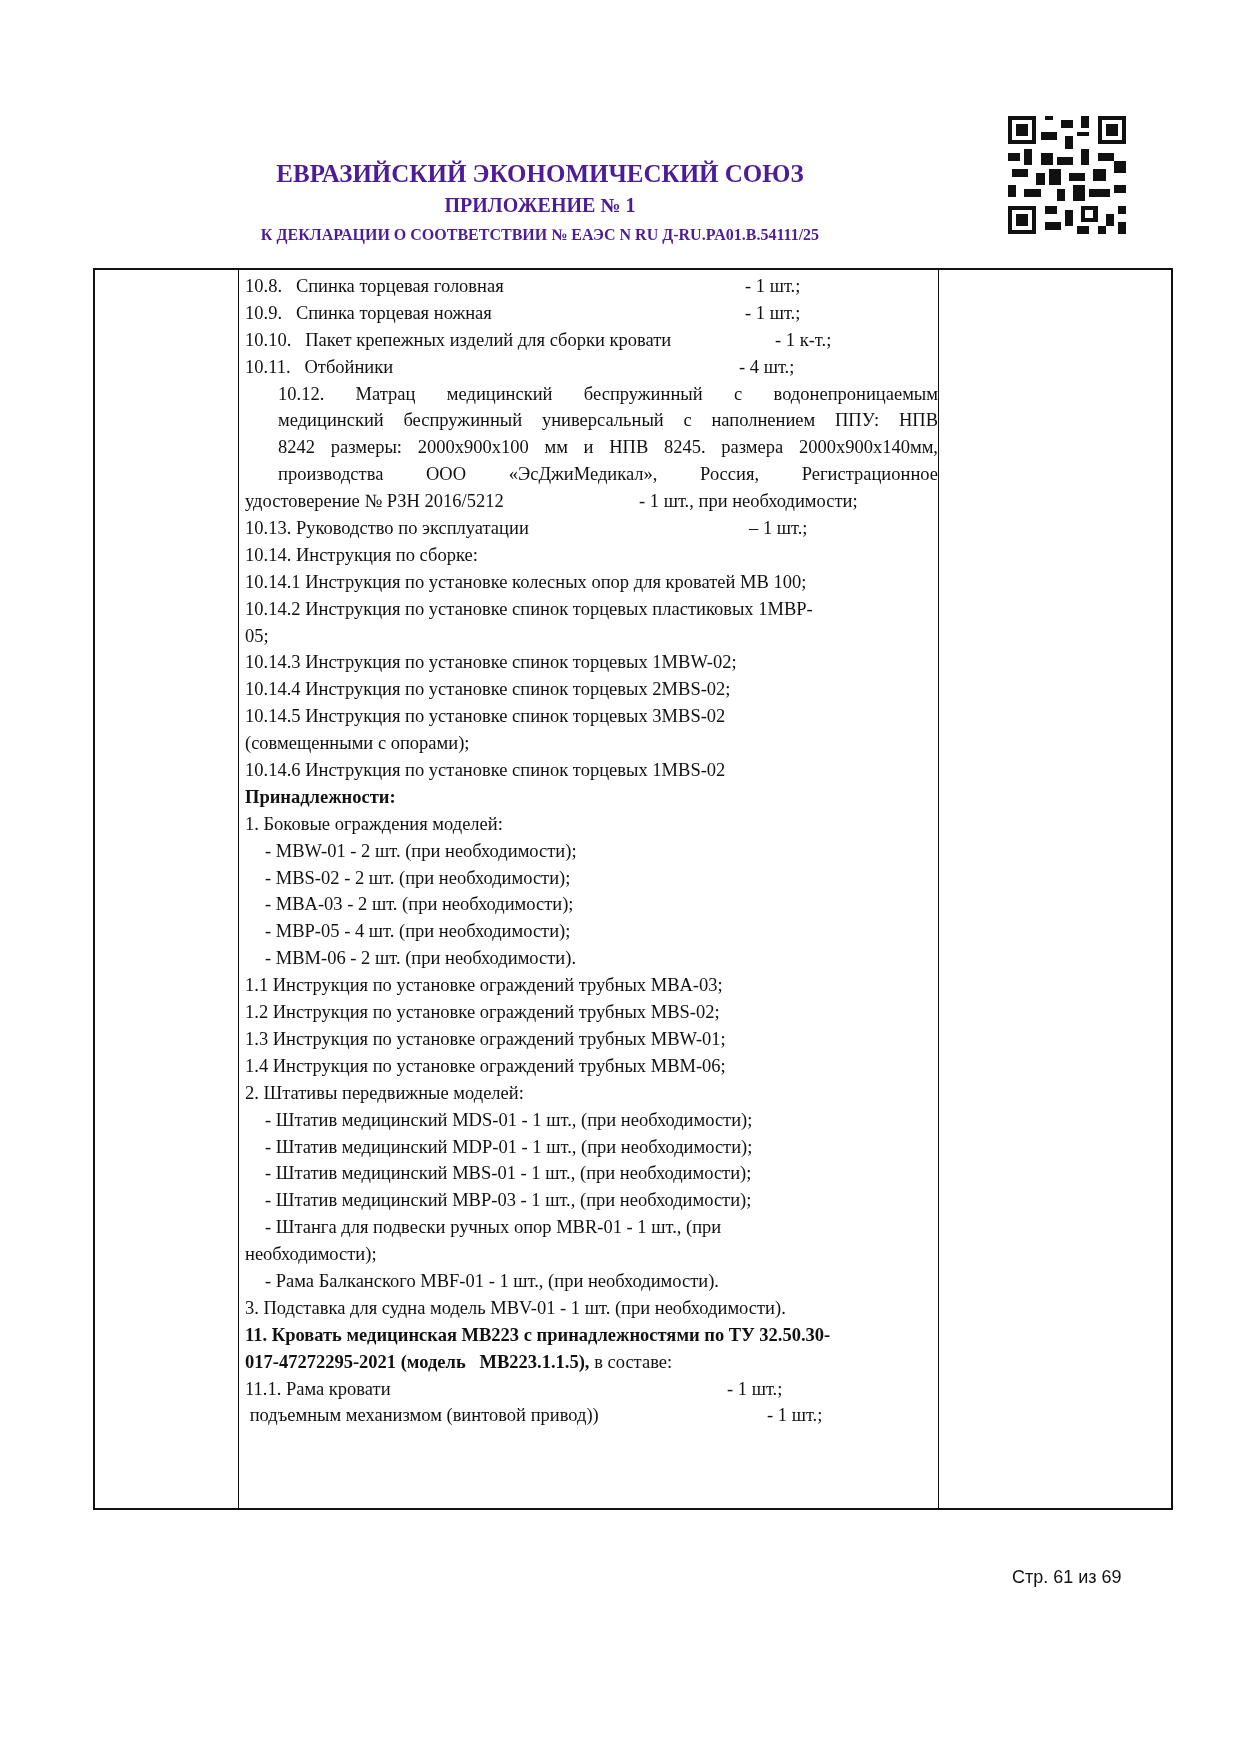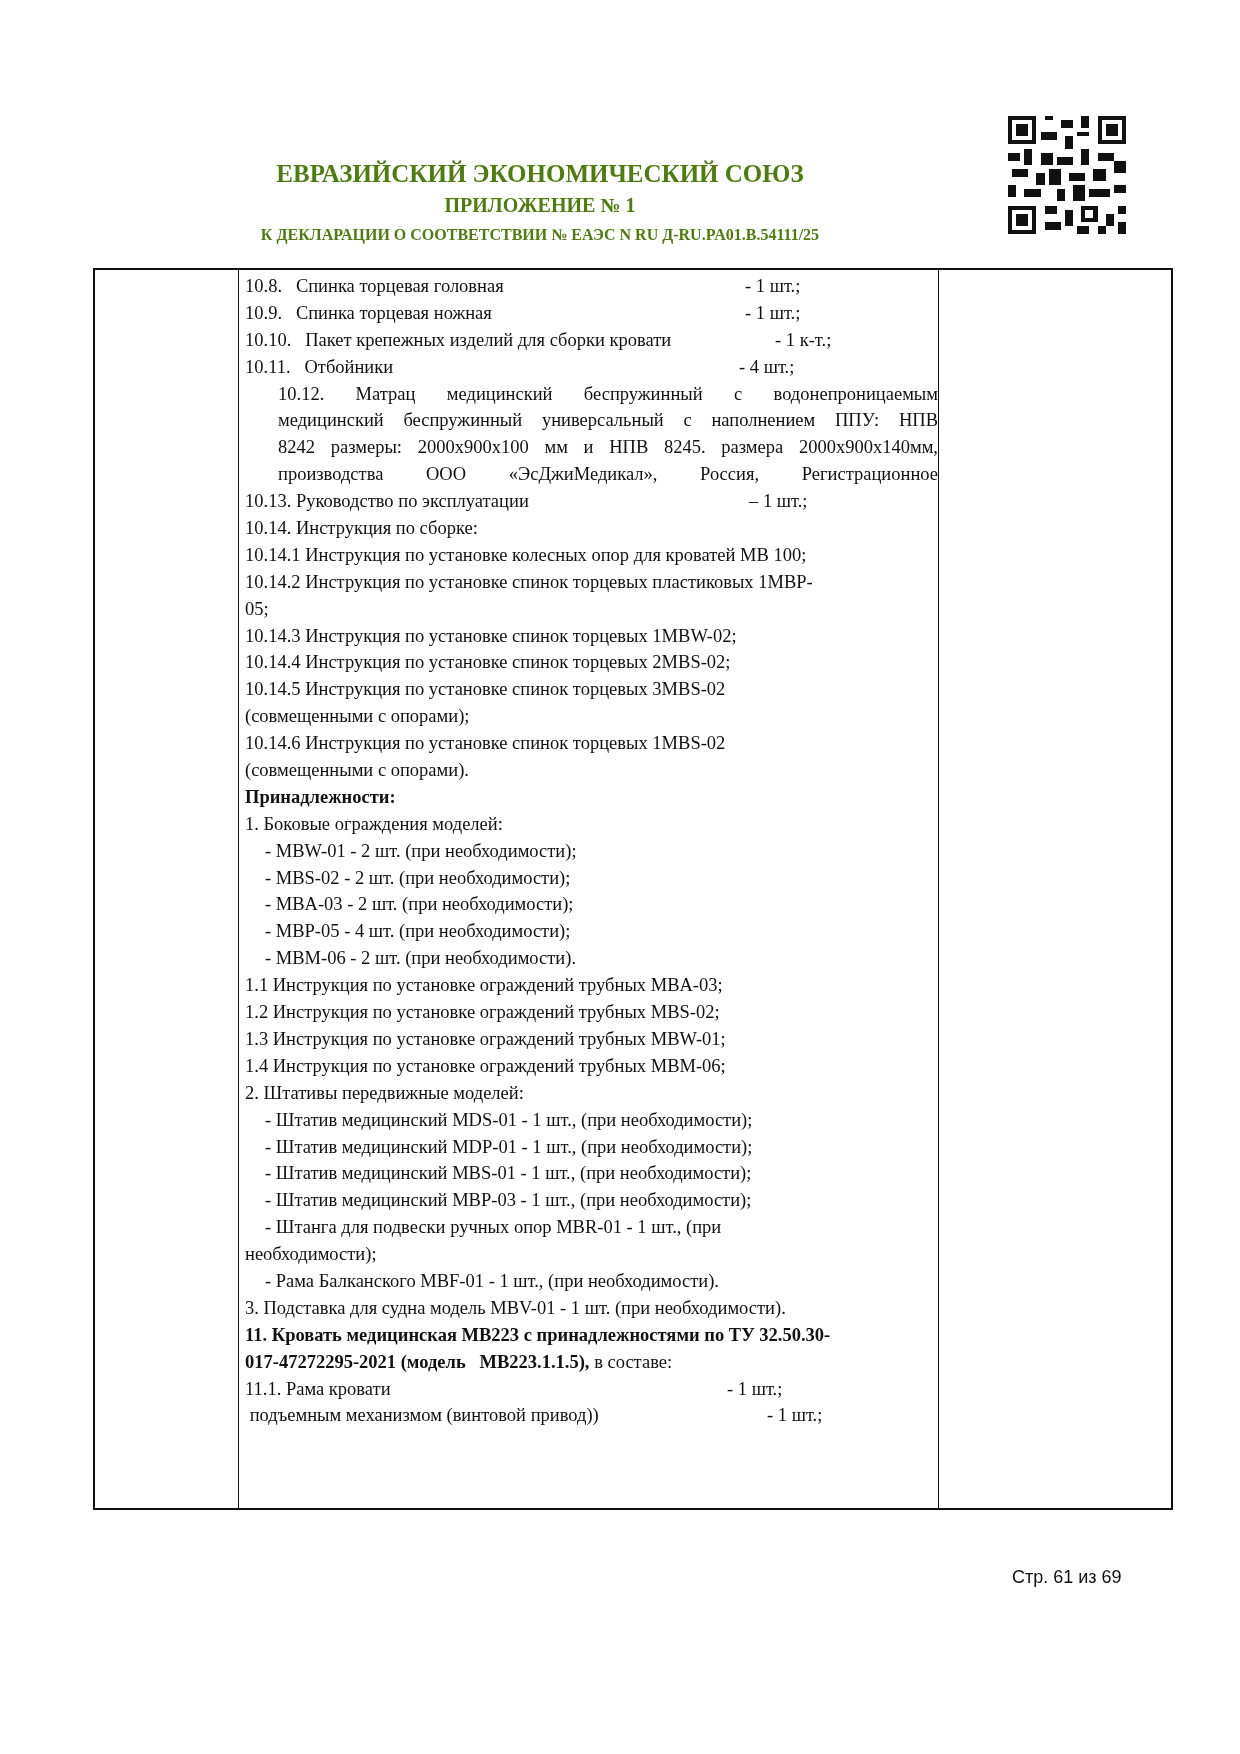--- a/index.html
+++ b/index.html
@@ -1,20 +1,20 @@
 <!DOCTYPE html>
 <html><head>
 <meta charset="utf-8">
 <style>
   html, body { margin: 0; padding: 0; background: #ffffff; }
   body { width: 1240px; height: 1754px; position: relative; overflow: hidden; color: #111; }
   .header {
     position: absolute; left: 60px; width: 960px; top: 158px;
     text-align: center; font-family: "Liberation Serif", "DejaVu Serif", serif;
-    font-weight: bold; color: #4d7c0f;
+    font-weight: bold; color: #4c1d95;
   }
   .header .l1 { font-size: 25px; letter-spacing: 0px; line-height: 32px; }
   .header .l2 { font-size: 20px; line-height: 30px; }
   .header .l3 { font-size: 16px; line-height: 30px; }
   .qr {
     position: absolute; left: 1008px; top: 116px; width: 118px; height: 118px;
   }
   .qr svg { display: block; width: 100%; height: 100%; }
   .doc-table {
     position: absolute; left: 93px; top: 268px; width: 1080px; height: 1242px;
@@ -104,33 +104,33 @@
 
     <div class="ln"><span>10.8.   Спинка торцевая головная</span><span class="qty" style="left:500px">- 1 шт.;</span></div>
     <div class="ln"><span>10.9.   Спинка торцевая ножная</span><span class="qty" style="left:500px">- 1 шт.;</span></div>
     <div class="ln"><span>10.10.   Пакет крепежных изделий для сборки кровати</span><span class="qty" style="left:530px">- 1 к-т.;</span></div>
     <div class="ln"><span>10.11.   Отбойники</span><span class="qty" style="left:494px">- 4 шт.;</span></div>
 
     <div class="ln justify">10.12. Матрац медицинский беспружинный с водонепроницаемым</div>
     <div class="ln justify">медицинский беспружинный универсальный с наполнением ППУ: НПВ</div>
     <div class="ln justify">8242 размеры: 2000х900х100 мм и НПВ 8245. размера 2000х900х140мм,</div>
     <div class="ln justify">производства ООО «ЭсДжиМедикал», Россия, Регистрационное</div>
+    <div class="ln"><span>удостоверение № РЗН 2016/5212</span><span class="qty" style="left:394px">- 1 шт., при необходимости;</span></div>
 
     <div class="ln"><span>10.13. Руководство по эксплуатации</span><span class="qty" style="left:504px">– 1 шт.;</span></div>
 
     <div class="ln">10.14. Инструкция по сборке:</div>
     <div class="ln">10.14.1 Инструкция по установке колесных опор для кроватей MB 100;</div>
     <div class="ln">10.14.2 Инструкция по установке спинок торцевых пластиковых 1MBP-</div>
     <div class="ln">05;</div>
     <div class="ln">10.14.3 Инструкция по установке спинок торцевых 1MBW-02;</div>
     <div class="ln">10.14.4 Инструкция по установке спинок торцевых 2MBS-02;</div>
     <div class="ln">10.14.5 Инструкция по установке спинок торцевых 3MBS-02</div>
     <div class="ln">(совмещенными с опорами);</div>
     <div class="ln">10.14.6 Инструкция по установке спинок торцевых 1MBS-02</div>
-    <div class="ln">(совмещенными с опорами).</div>
 
     <div class="ln b">Принадлежности:</div>
 
     <div class="ln">1. Боковые ограждения моделей:</div>
     <div class="ln ind">- MBW-01 - 2 шт. (при необходимости);</div>
     <div class="ln ind">- MBS-02 - 2 шт. (при необходимости);</div>
     <div class="ln ind">- MBA-03 - 2 шт. (при необходимости);</div>
     <div class="ln ind">- MBP-05 - 4 шт. (при необходимости);</div>
     <div class="ln ind">- MBM-06 - 2 шт. (при необходимости).</div>
     <div class="ln">1.1 Инструкция по установке ограждений трубных MBA-03;</div>

